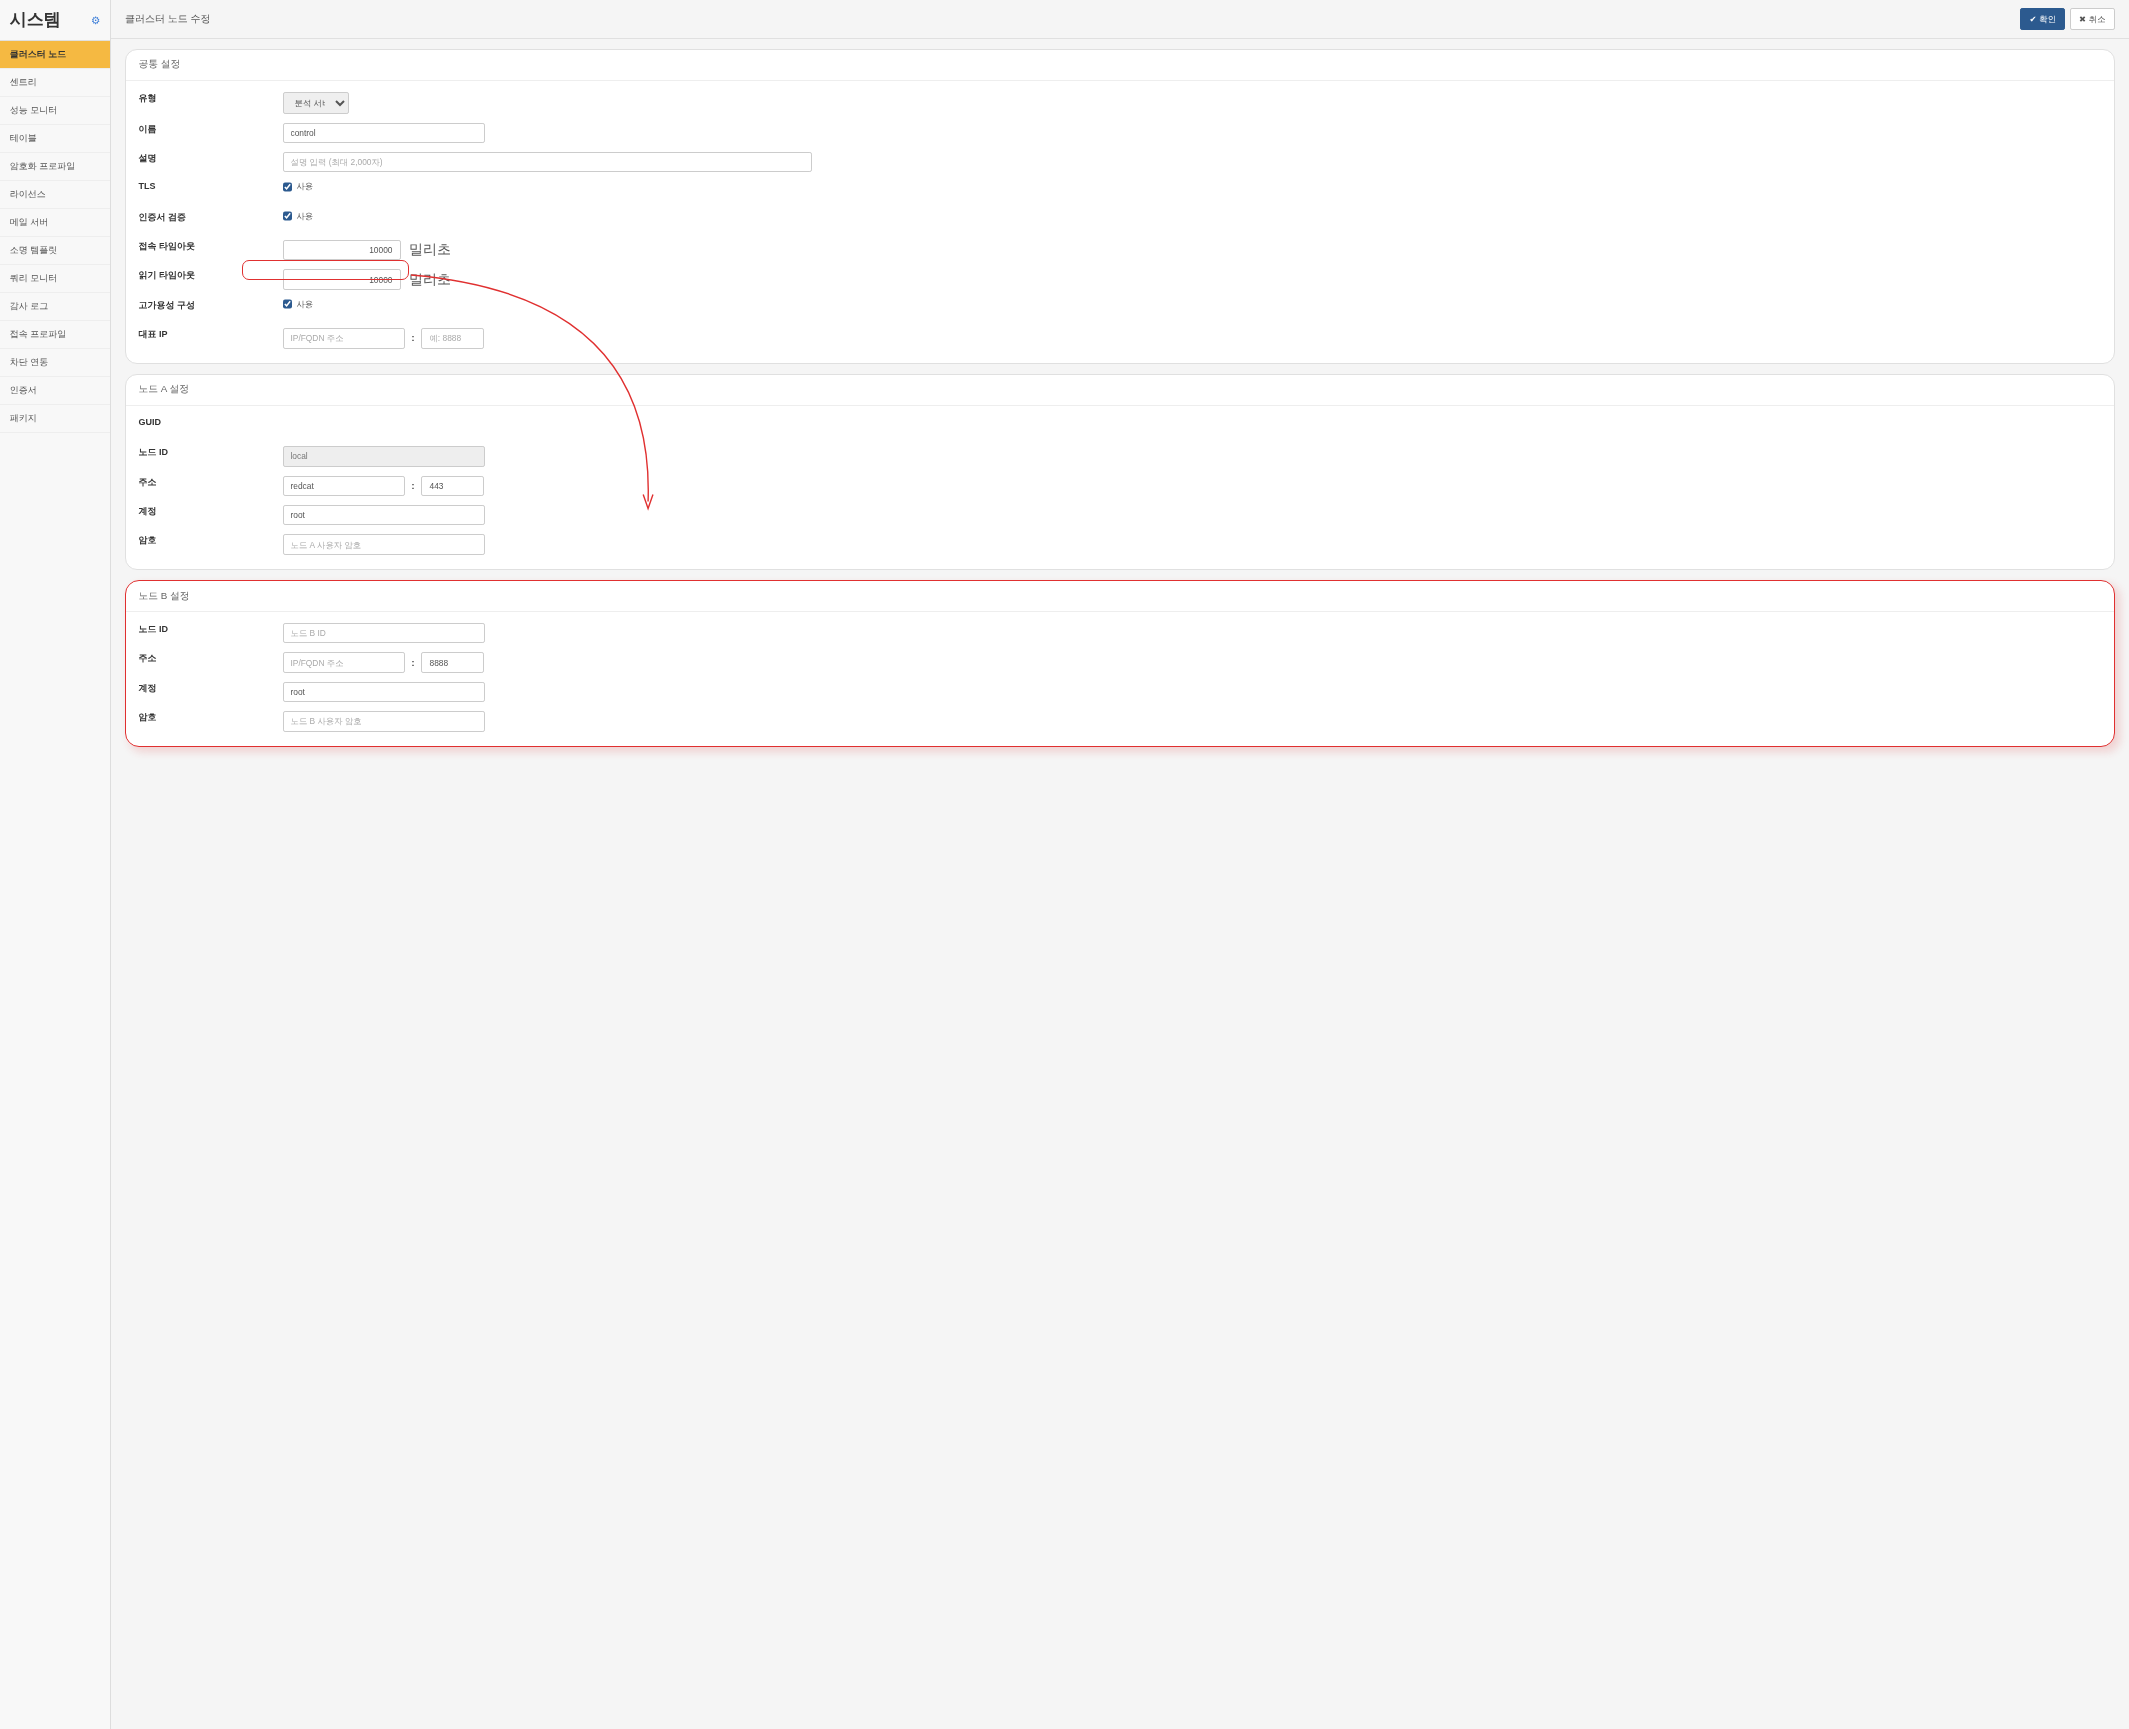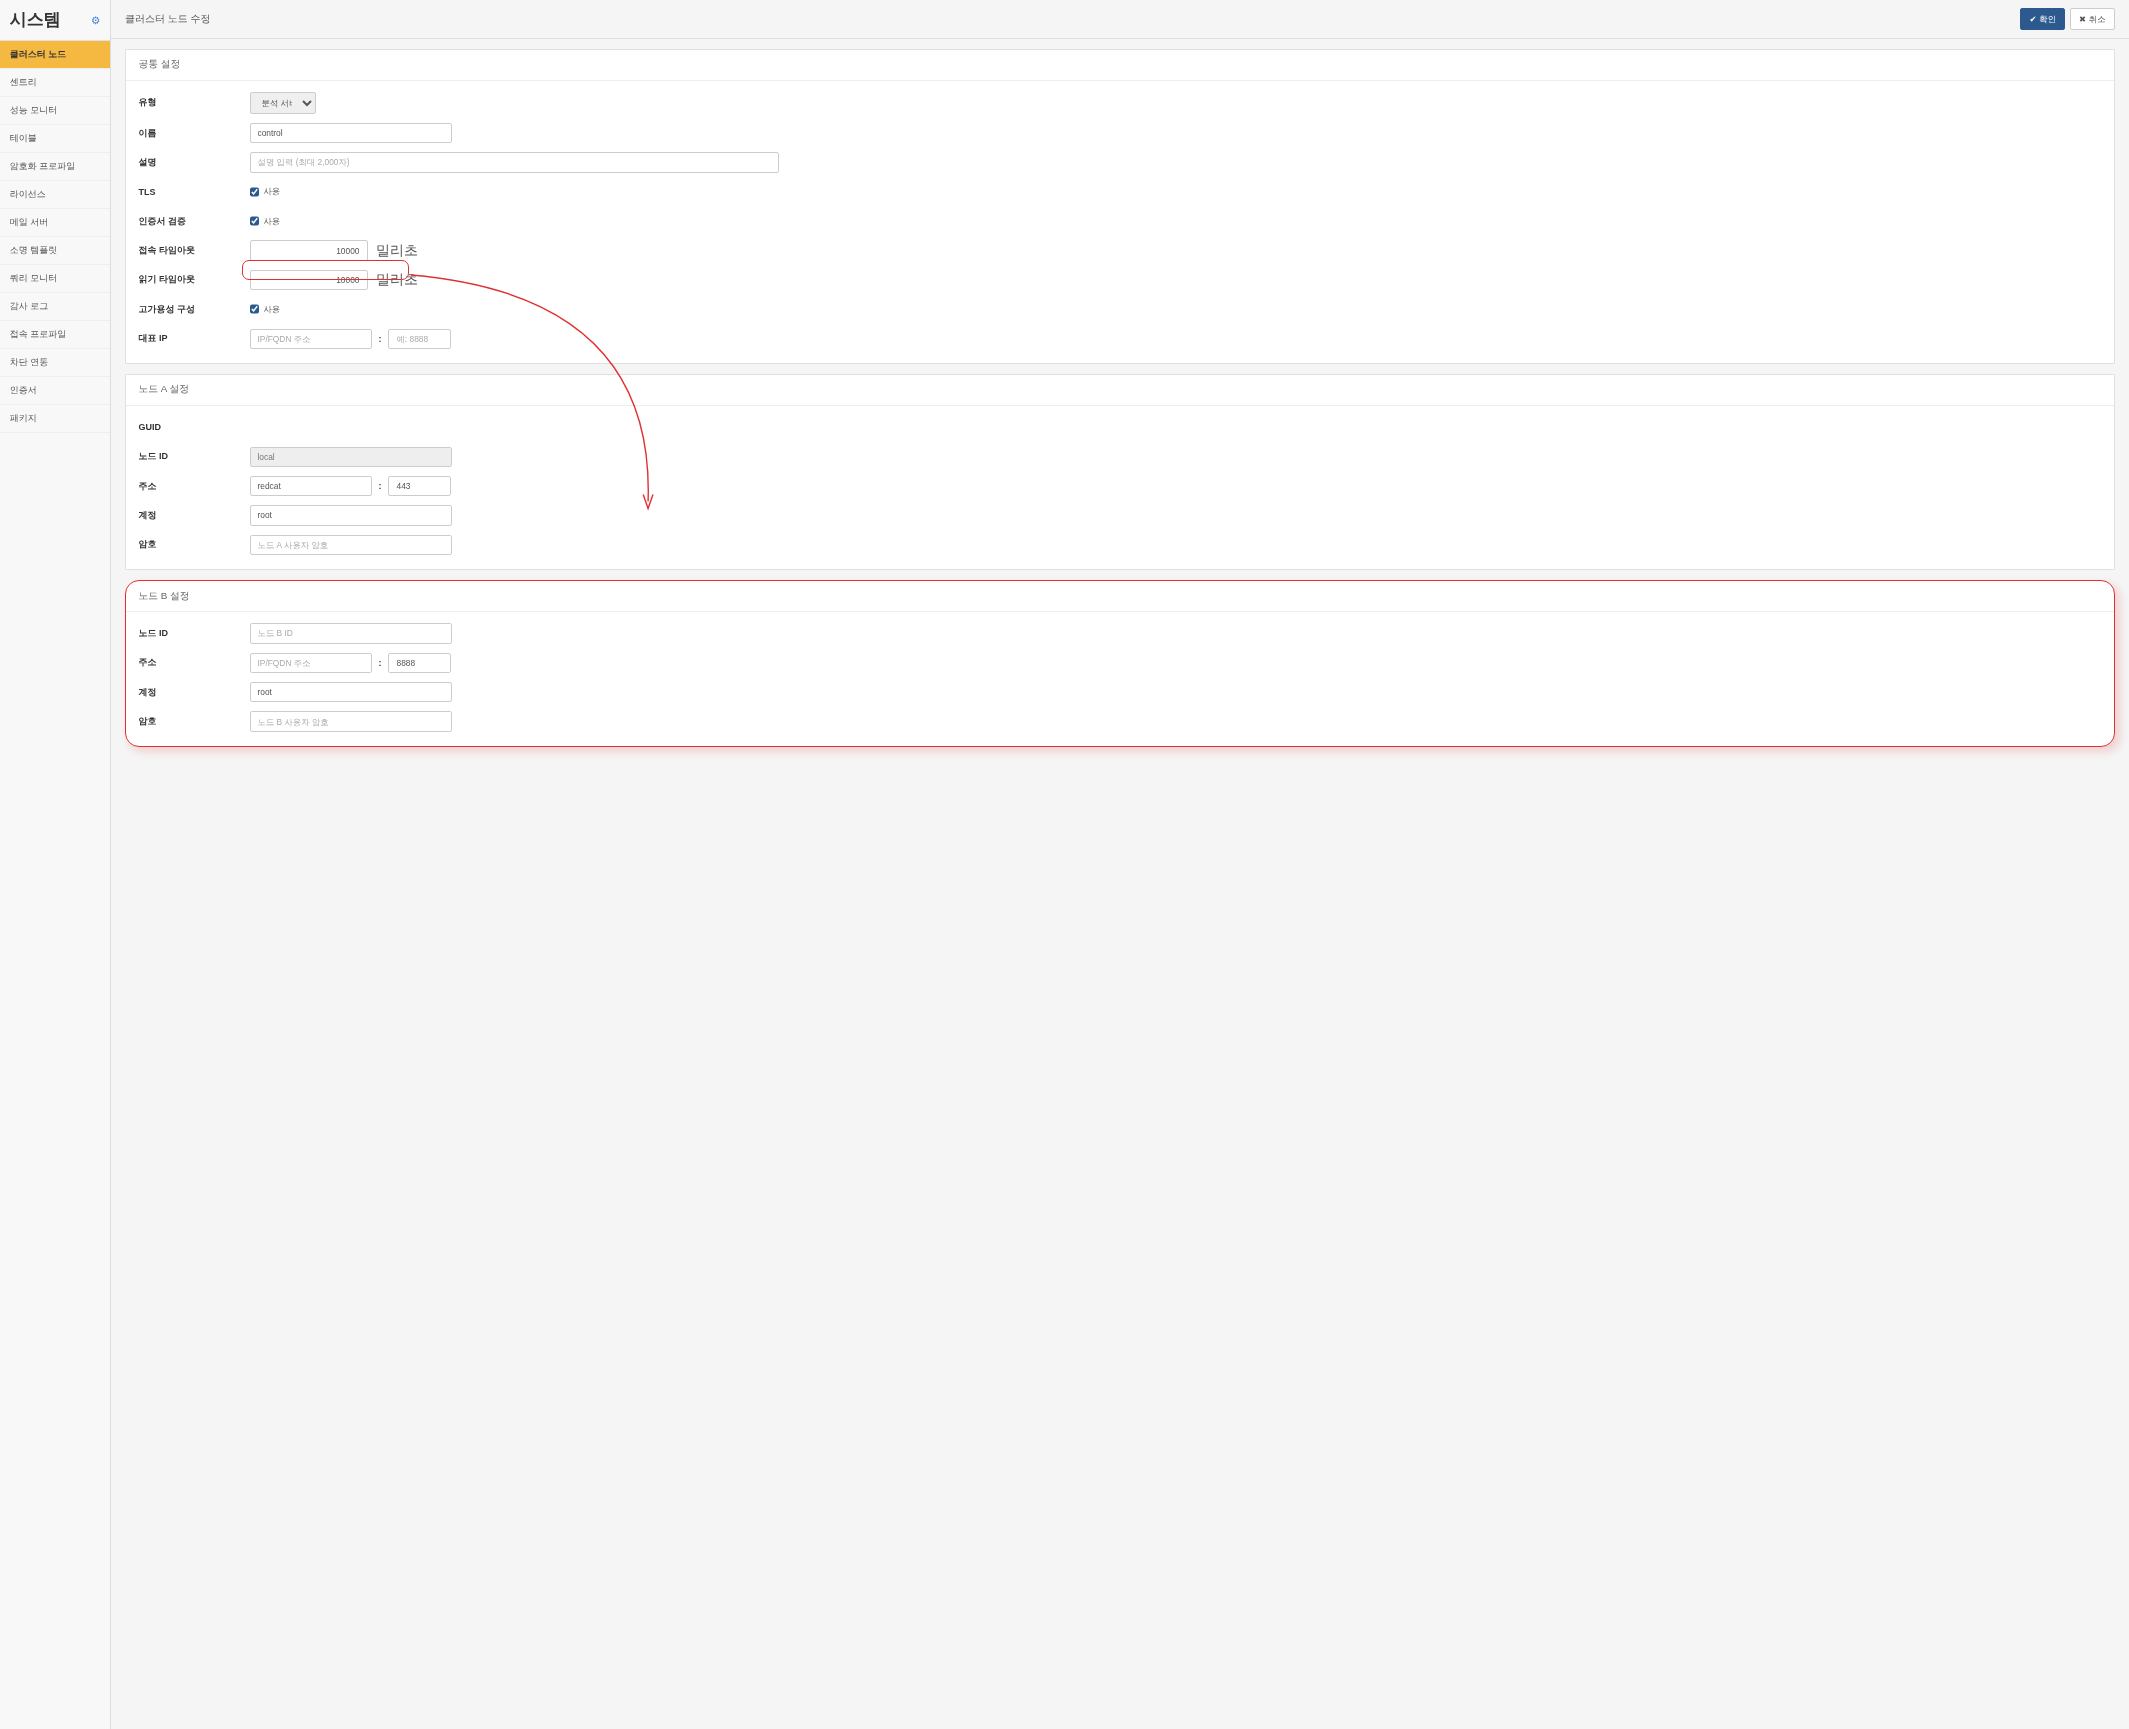--- a/index.html
+++ b/index.html
@@ -89,36 +89,37 @@
     }
     .content {
       padding: 9.8px 14px;
       display: flex;
       flex-direction: column;
       gap: 9.8px;
     }
     .panel {
       background: #fff;
       border: 0.7px solid #e0e0e0;
-      border-radius: 1px;
+      border-radius: 12px;
     }
     .panel-title {
       padding: 8.4px 12.5px;
       font-size: 9.8px;
       color: #666;
       border-bottom: 0.7px solid #eee;
     }
     .panel-body {
       padding: 11px 12.5px 14px 12.5px;
     }
     .form-row {
       display: flex;
-      align-items: center;
+      align-items: flex-start;
       margin-bottom: 8.4px;
       min-height: 21px;
+      gap: 33px;
     }
     .form-row:last-child { margin-bottom: 0; }
     .form-label {
       width: 111px;
       font-size: 9px;
       font-weight: 600;
       color: #333;
       flex-shrink: 0;
     }
     .form-control {

